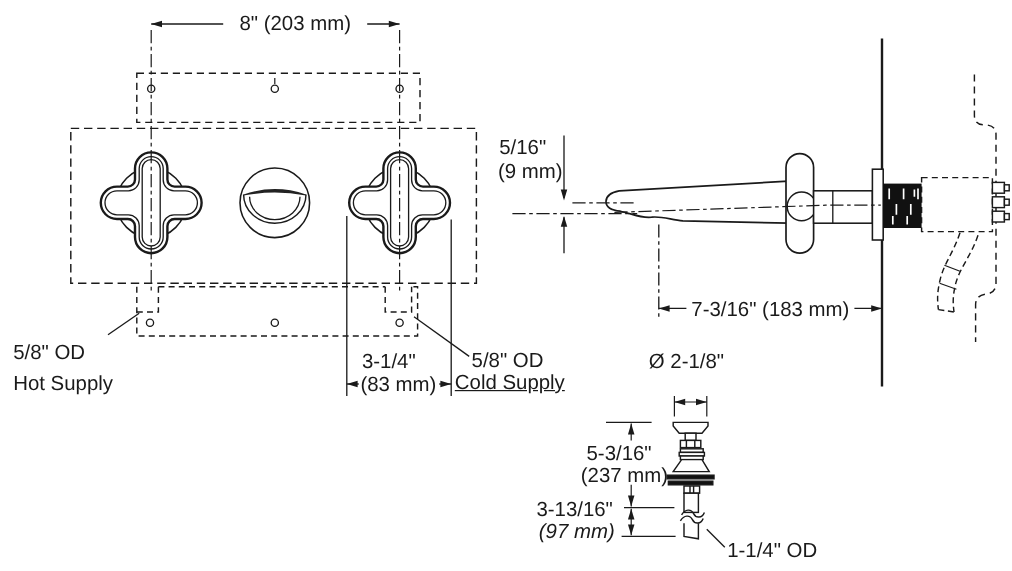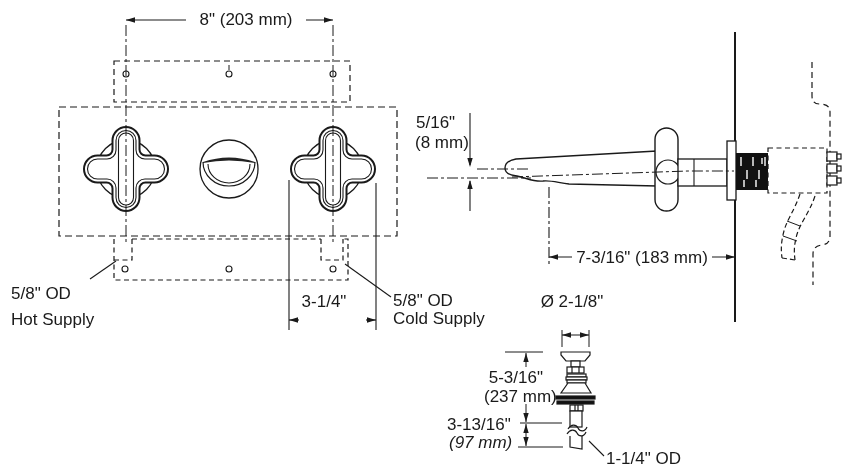--- a/index.html
+++ b/index.html
@@ -191,31 +191,32 @@
       <polygon points="526,422 523.3,413 528.7,413" fill="#1a1a1a" stroke="none"></polygon>
       <polygon points="526,424 523.3,433 528.7,433" fill="#1a1a1a" stroke="none"></polygon>
       <polygon points="526,446 523.3,437 528.7,437" fill="#1a1a1a" stroke="none"></polygon>
     </g>
   </g>
 </svg>
 
   <div class="lbl ctr bg" style="left:186px;top:10px;width:120px;">8" (203 mm)</div>
 
   <div class="lbl" style="left:416px;top:113px;">5/16"</div>
-  <div class="lbl" style="left:415px;top:133px;">(8 mm)</div>
+  <div class="lbl" style="left:415px;top:133px;">(9 mm)</div>
 
   <div class="lbl ctr bg" style="left:572px;top:248px;width:140px;">7-3/16" (183 mm)</div>
 
   <div class="lbl" style="left:11px;top:284px;">5/8" OD</div>
   <div class="lbl" style="left:11px;top:310px;">Hot Supply</div>
 
   <div class="lbl ctr" style="left:276px;top:292px;width:96px;">3-1/4"</div>
+  <div class="lbl ctr" style="left:284px;top:311px;width:96px;">(83 mm)</div>
 
   <div class="lbl" style="left:393px;top:291px;">5/8" OD</div>
-  <div class="lbl" style="left:393px;top:309px;">Cold Supply</div>
+  <div class="lbl" style="left:379px;top:309px;text-decoration:underline;">Cold Supply</div>
 
   <div class="lbl ctr" style="left:522px;top:292px;width:100px;">Ø 2-1/8"</div>
 
   <div class="lbl rgt" style="left:463px;top:368px;width:80px;">5-3/16"</div>
   <div class="lbl" style="left:484px;top:387px;">(237 mm)</div>
 
   <div class="lbl" style="left:447px;top:415px;">3-13/16"</div>
   <div class="lbl" style="left:449px;top:433px;font-style:italic;">(97 mm)</div>
 
   <div class="lbl" style="left:606px;top:449px;">1-1/4" OD</div>

